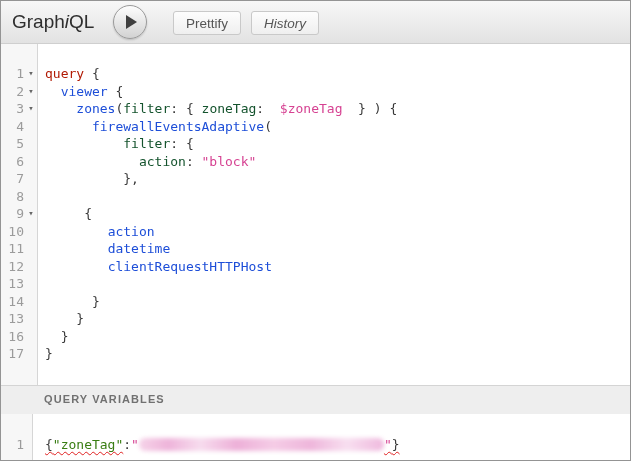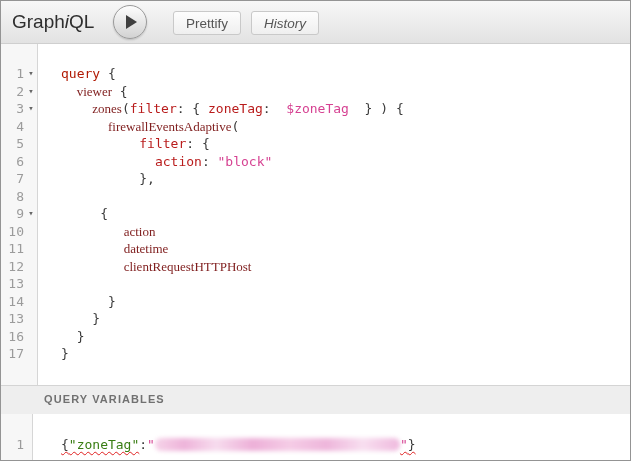--- a/index.html
+++ b/index.html
@@ -28,26 +28,26 @@
   .qeditor{position:absolute;left:0;right:0;top:43px;height:341px;background:#fff;}
   .gutter-bg{position:absolute;left:0;top:0;bottom:0;background:#f7f7f7;border-right:1px solid #d6d6d6;}
   .gutter-bg.q{width:36px;}
   .gutter-bg.v{width:31px;}
   .qlines{position:absolute;left:0;right:0;top:21px;}
   .cm-line{display:flex;height:17.5px;line-height:17.5px;
     font-family:"DejaVu Sans Mono",monospace;font-size:13px;color:#393939;}
   .ln{flex:0 0 23px;text-align:right;color:#9b9b9b;}
   .foldcol{flex:0 0 14px;text-align:center;font-size:9px;color:#666;cursor:pointer;}
   .vgap{flex:0 0 9px;}
-  .codecell{white-space:pre;padding-left:7px;margin-left:16px;}
+  .codecell{white-space:pre;padding-left:7px;}
   .codecell.vpad{padding-left:12px;}
 
   .tk-kw{color:#B11A04;}
-  .tk-prop{color:#7f1d1d;font-family:Liberation Serif, serif;}
-  .tk-attr{color:#b91c1c;}
+  .tk-prop{color:#1d4ed8;}
+  .tk-attr{color:#14532d;}
   .tk-var{color:#D64292;}
   .tk-str{color:#D64292;}
   .tk-num{color:#2882F9;}
   .tk-punc{color:#393939;}
   .tk-key{color:#397D13;}
   .sq{text-decoration:underline;text-decoration-style:wavy;text-decoration-color:#e02020;
     text-decoration-thickness:1px;text-underline-offset:2px;text-decoration-skip-ink:none;}
   .redact{display:inline-block;width:245px;height:13px;border-radius:6px;vertical-align:-2px;
     background:linear-gradient(90deg,#f6d4e9 0%,#eeb4da 12%,#f7dcee 25%,#edb0d8 40%,
       #f5cce6 55%,#eeb6db 70%,#f8dff0 85%,#efbade 100%);

